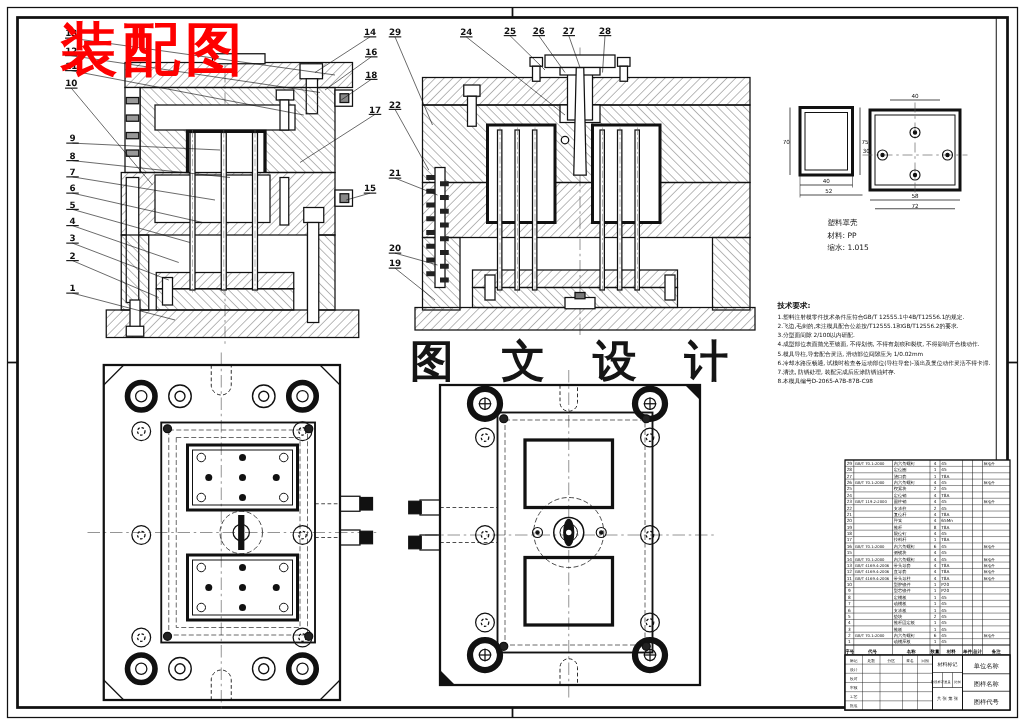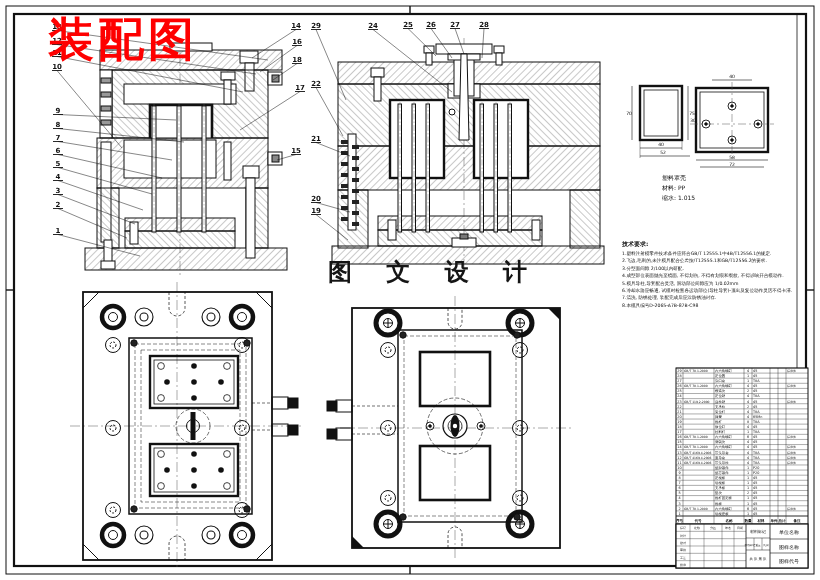--- a/index.html
+++ b/index.html
@@ -2,21 +2,21 @@
 <html><head>
 <meta charset="utf-8">
 <style>
   html,body{margin:0;padding:0;background:#ffffff;}
   .page{position:relative;width:820px;height:580px;background:#ffffff;overflow:hidden;
         font-family:"DejaVu Sans","Liberation Sans",sans-serif;}
   svg{position:absolute;left:0;top:0;}
   svg text{font-family:"DejaVu Sans","Liberation Sans",sans-serif;fill:#111;}
   .red-title{position:absolute;left:16px;top:16px;font-size:46px;font-weight:900;
              color:#fe0000;letter-spacing:4px;line-height:1;white-space:nowrap;padding-left:32px;}
-  .watermark{position:absolute;left:328px;top:256px;font-size:24px;font-weight:600;
+  .watermark{position:absolute;left:328px;top:266px;font-size:35px;font-weight:600;
              color:#151515;letter-spacing:13px;white-space:nowrap;}
 </style>
 </head>
 <body>
 
 <div class="page">
 
 <svg width="820" height="580" viewBox="0 0 820 580">
   <defs>
     <pattern id="h1" width="5" height="5" patternUnits="userSpaceOnUse" patternTransform="rotate(45)">

